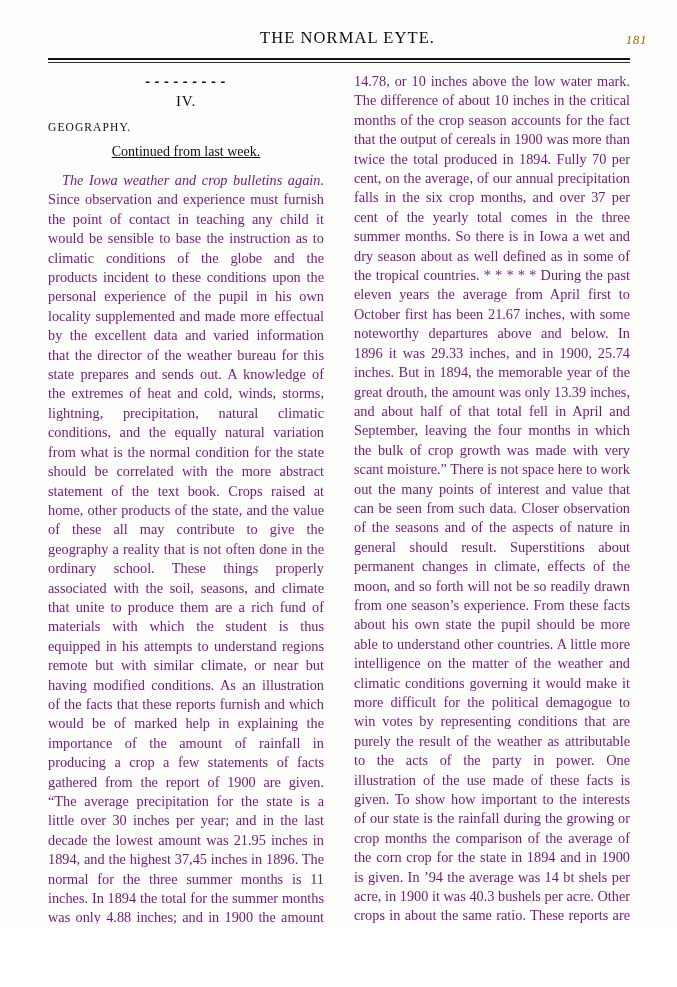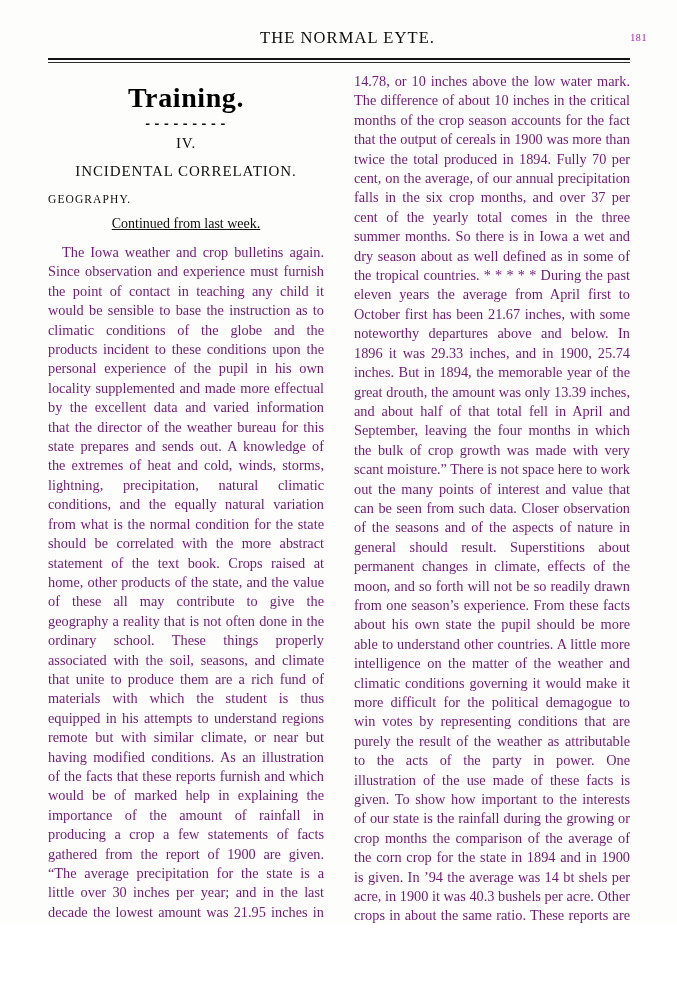--- a/index.html
+++ b/index.html
@@ -38,23 +38,24 @@
     font-size: 16.5px;
     letter-spacing: 1.1px;
     white-space: nowrap;
     color: #0d0d0d;
   }
 
   .folio {
     position: absolute;
     right: 0;
     top: 4px;
-    font-size: 10px;
+    font-size: 13px;
     letter-spacing: 0.6px;
-    color: #a21caf;
+    color: #a16207;
+    font-style: italic;
   }
 
   
   .head-rule {
     position: absolute;
     top: 58px;
     left: 48px;
     width: 582px;
     height: 5px;
   }
@@ -148,20 +149,21 @@
     line-height: 19.4px;
     text-align: justify;
     text-align-last: left;
     hyphens: none;
     color: #701a75;
   }
   .body-text p {
     margin: 0;
   }
   .body-text .lead-italic {
+    font-style: italic;
     margin-top: 48px;
   }
   .indent {
     text-indent: 14px;
   }
 </style>
 </head>
 <body>
 
 <div class="page">
@@ -173,27 +175,25 @@
 
   <div class="head-rule">
     <div class="thick"></div>
     <div class="thin"></div>
   </div>
 
   <div class="columns">
 
     <div class="col col-left">
 
-      <h1 class="article-title">Training.</h1>
 
       <div class="dash-ornament">---------</div>
 
       <div class="section-number">IV.</div>
 
-      <div class="section-heading">INCIDENTAL CORRELATION.</div>
 
       <div class="subject-heading">GEOGRAPHY.</div>
 
       <div class="continued-note">Continued from last week.</div>
 
       <div class="body-text">
         <p class="indent"><span class="lead-italic">The Iowa weather and crop bulletins again.</span><span> Since observation and experience must furnish the point of contact in teaching any child it would be sensible to base the instruction as to climatic conditions of the globe and the products incident to these conditions upon the personal experience of the pupil in his own locality supplemented and made more effectual by the excellent data and varied information that the director of the weather bureau for this state prepares and sends out. A knowledge of the extremes of heat and cold, winds, storms, lightning, precipitation, natural climatic conditions, and the equally natural variation from what is the normal condition for the state should be correlated with the more abstract statement of the text book. Crops raised at home, other products of the state, and the value of these all may contribute to give the geography a reality that is not often done in the ordinary school. These things properly associated with the soil, seasons, and climate that unite to produce them are a rich fund of materials with which the student is thus equipped in his attempts to understand regions remote but with similar climate, or near but having modified conditions. As an illustration of the facts that these reports furnish and which would be of marked help in explaining the importance of the amount of rainfall in producing a crop a few statements of facts gathered from the report of 1900 are given. “The average precipitation for the state is a little over 30 inches per year; and in the last decade the lowest amount was 21.95 inches in 1894, and the highest 37,45 inches in 1896. The normal for the three summer months is 11 inches. In 1894 the total for the summer months was only 4.88 inches; and in 1900 the amount was</span></p>
       </div>
     </div>
 

